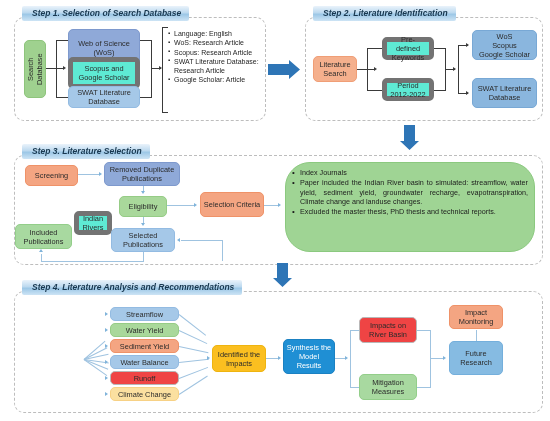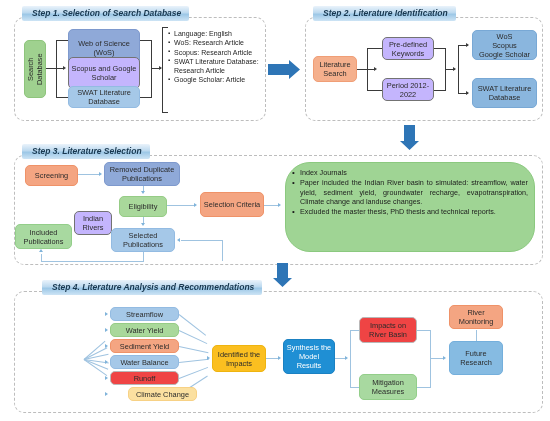--- a/index.html
+++ b/index.html
@@ -56,21 +56,21 @@
   .f-green-d {background:#3fab3a;border:1px solid #2f9a2c;color:#ffffff;}
   .f-green-l {background:#a9d89b;border:1px solid #96cc86;}
   .f-green-b {background:#a8d9a0;border:1px solid #93ce8a;}
   .f-blue-d  {background:#8fa9d8;border:1px solid #7e99cd;}
   .f-blue    {background:#8ab6de;border:1px solid #78a8d5;}
   .f-blue-l  {background:#a5c8e8;border:1px solid #93bbe2;}
   .f-blue-s  {background:#1f8fd4;border:1px solid #1b81c2;color:#ffffff;}
   .f-blue-fr {background:#86bbe2;border:1px solid #74afdc;}
   .f-orange  {background:#f5b08d;border:1px solid #f09e76;}
   .f-orange2 {background:#f4a582;border:1px solid #ef9268;}
-  .f-yellow  {background:#c4b5fd;border:1px solid #737373;}
+  .f-yellow  {background:#5eead4;border:5px solid #737373;}
   .f-yellow-l{background:#fbe0a0;border:1px solid #f7d185;}
   .f-amber   {background:#fbbf20;border:1px solid #eeb410;}
   .f-gray    {background:#ef4444;border:1px solid #b8b8b8;}
 
   
   .crit-list{
     position:absolute;
     font-size:7px;
     line-height:9.3px;
     color:#1f1f1f;
@@ -257,30 +257,30 @@
   <div class="ln lnv" style="left:222px;top:240px;height:12px;"></div>
   <div class="arrow ar-l" style="left:177px;top:237.6px;"></div>
   <div class="ln lnv" style="left:222px;top:252px;height:1px;"></div>
 
   <div class="chev-down" style="left:273px;top:263px;">
     <svg width="19" height="24" viewBox="0 0 19 24">
       <polygon points="4,0 15,0 15,15 19,15 9.5,24 0,15 4,15" fill="#2e75b6"></polygon>
     </svg>
   </div>
 
-  <div class="step-label" style="left:22px;top:280px;margin-left:20px;">Step 4. Literature Analysis and Recommendations</div>
+  <div class="step-label" style="left:22px;top:280px;">Step 4. Literature Analysis and Recommendations</div>
   <div class="panel" style="left:14px;top:291px;width:529px;height:122px;"></div>
 
 
   <div class="box f-blue-l" style="left:110px;top:307px;width:69px;height:14px;">Streamflow</div>
   <div class="box f-green-l" style="left:110px;top:323px;width:69px;height:14px;">Water Yield</div>
   <div class="box f-orange2" style="left:110px;top:339px;width:69px;height:14px;">Sediment Yield</div>
   <div class="box f-blue-l" style="left:110px;top:355px;width:69px;height:14px;">Water Balance</div>
   <div class="box f-gray" style="left:110px;top:371px;width:69px;height:14px;">Runoff</div>
-  <div class="box f-yellow-l" style="left:128px;top:387px;width:69px;height:14px;text-align:right;">Climate Change</div>
+  <div class="box f-yellow-l" style="left:110px;top:387px;width:69px;height:14px;text-align:right;">Climate Change</div>
 
   <div class="diagl" style="left:84px;top:358.5px;width:27.5px;transform:rotate(-41deg);"></div>
   <div class="diagl" style="left:84px;top:358.5px;width:25.5px;transform:rotate(-27deg);"></div>
   <div class="diagl" style="left:84px;top:358.5px;width:24.5px;transform:rotate(-12deg);"></div>
   <div class="diagl" style="left:84px;top:358.5px;width:24.5px;transform:rotate(8deg);"></div>
   <div class="diagl" style="left:84px;top:358.5px;width:25.5px;transform:rotate(22deg);"></div>
   <div class="diagl" style="left:84px;top:358.5px;width:28px;transform:rotate(35deg);"></div>
 
   <div class="arrow ar-r" style="left:105px;top:311.6px;"></div>
   <div class="arrow ar-r" style="left:105px;top:327.6px;"></div>
@@ -318,15 +318,15 @@
   <div class="ln lnh" style="left:417px;top:387px;width:14px;"></div>
   <div class="ln lnv" style="left:430px;top:330px;height:57px;"></div>
   <div class="ln lnh" style="left:430px;top:358px;width:14px;"></div>
   <div class="arrow ar-r" style="left:443px;top:355.6px;"></div>
 
   <div class="box f-blue-fr" style="left:449px;top:341px;width:54px;height:34px;">Future Research</div>
 
   <div class="ln lnv" style="left:476px;top:330px;height:11px;"></div>
   <div class="arrow ar-u" style="left:473.6px;top:326px;"></div>
 
-  <div class="box f-orange2" style="left:449px;top:305px;width:54px;height:24px;">River Monitoring</div>
+  <div class="box f-orange2" style="left:449px;top:305px;width:54px;height:24px;">Impact Monitoring</div>
 
 </div>
 
 </body></html>

